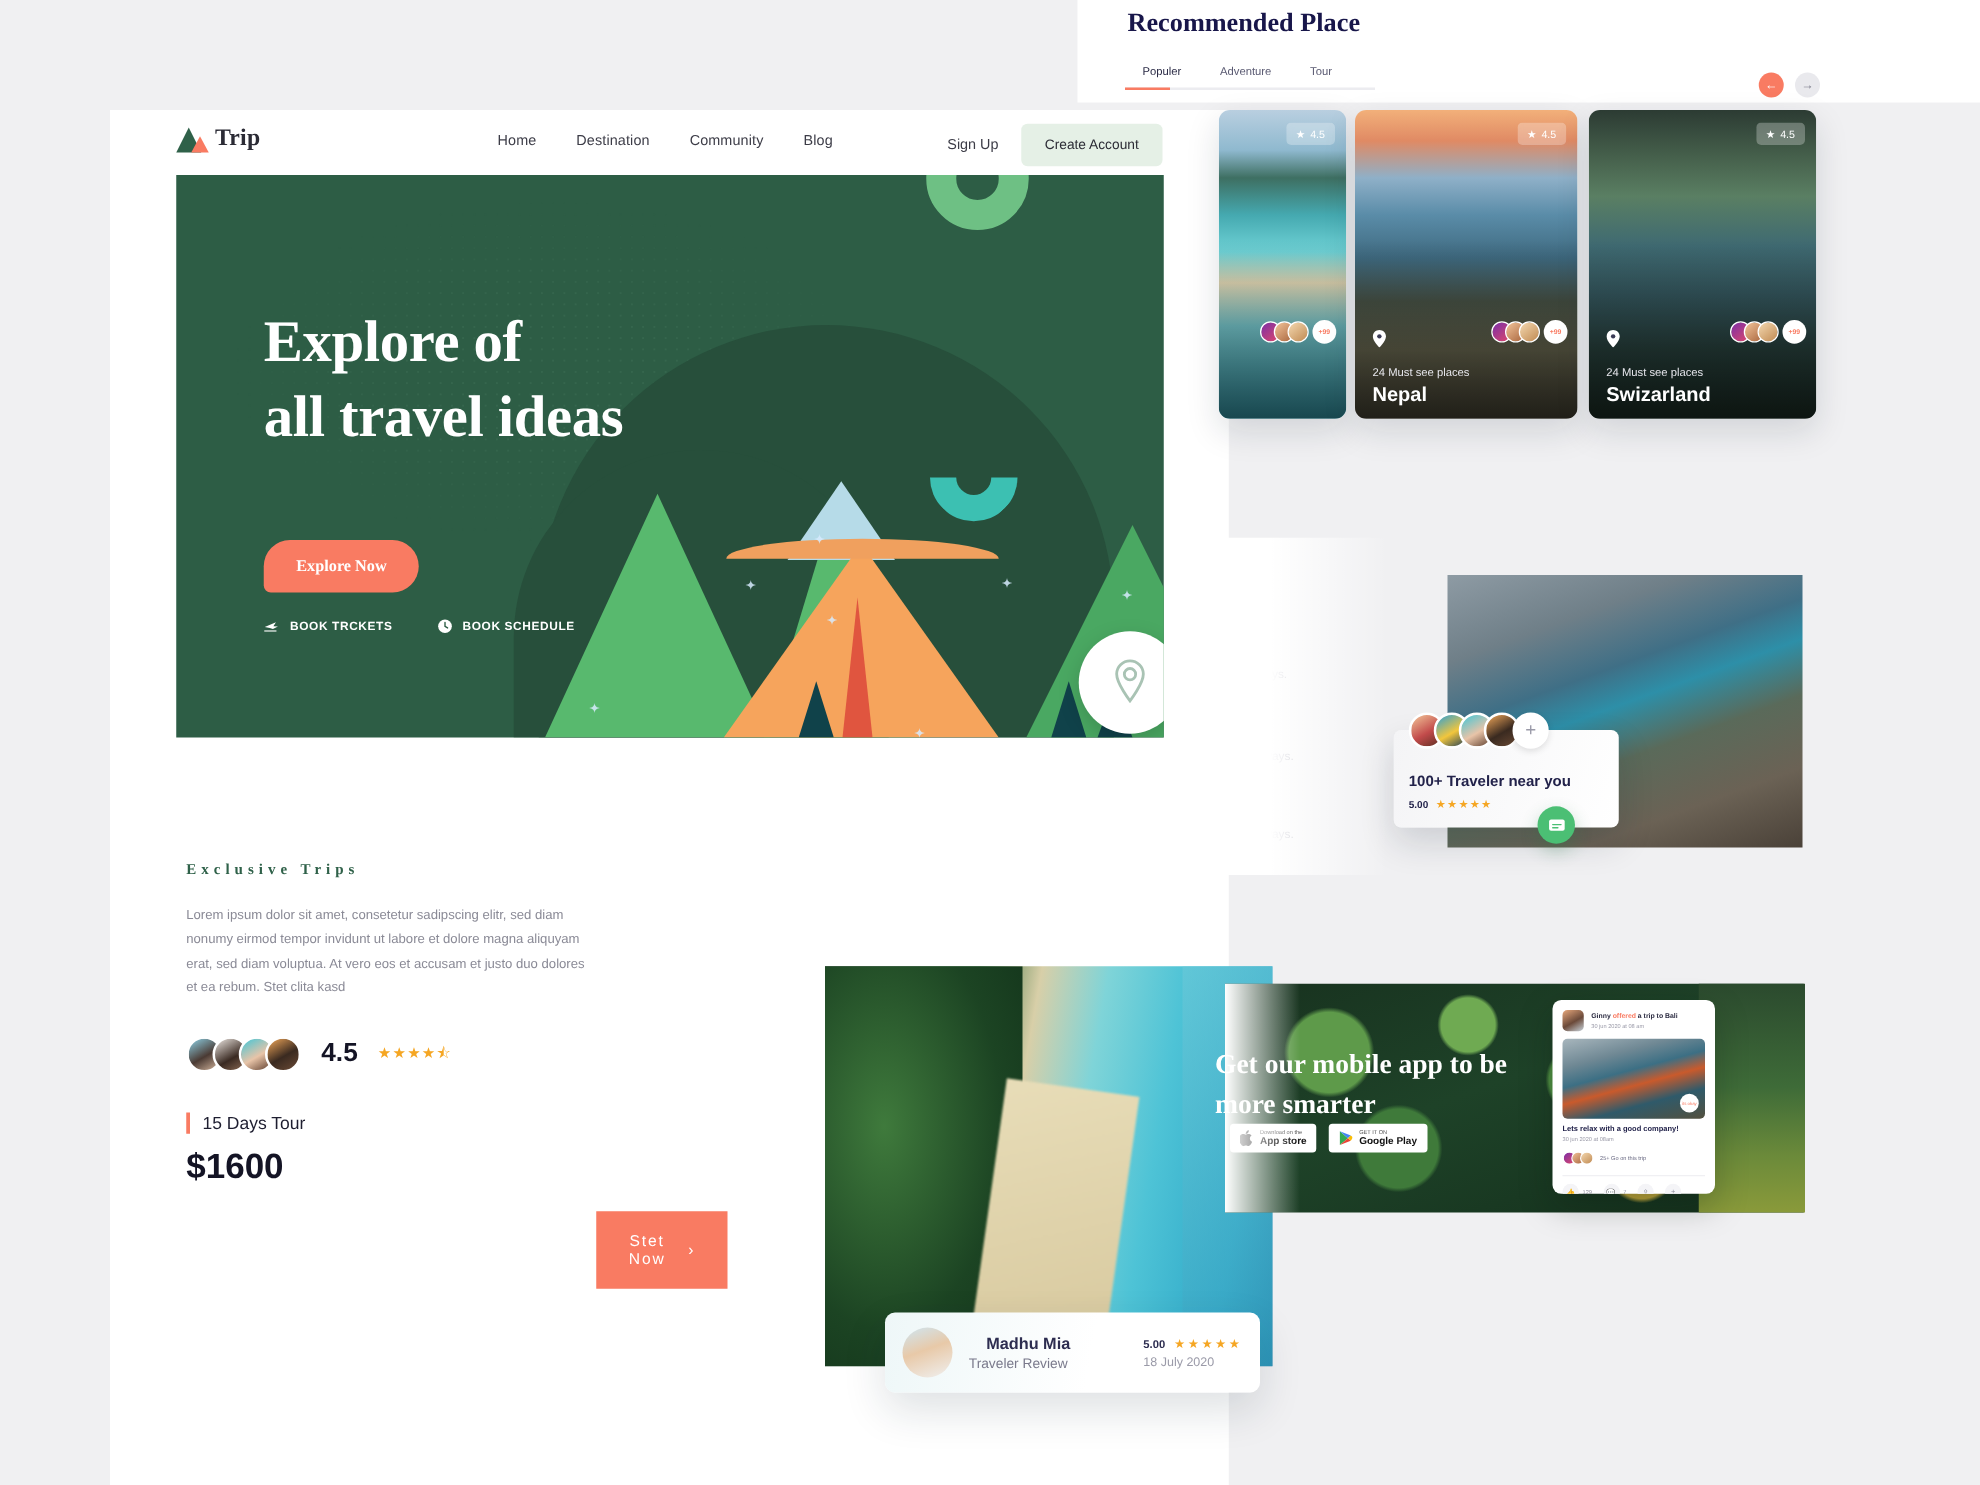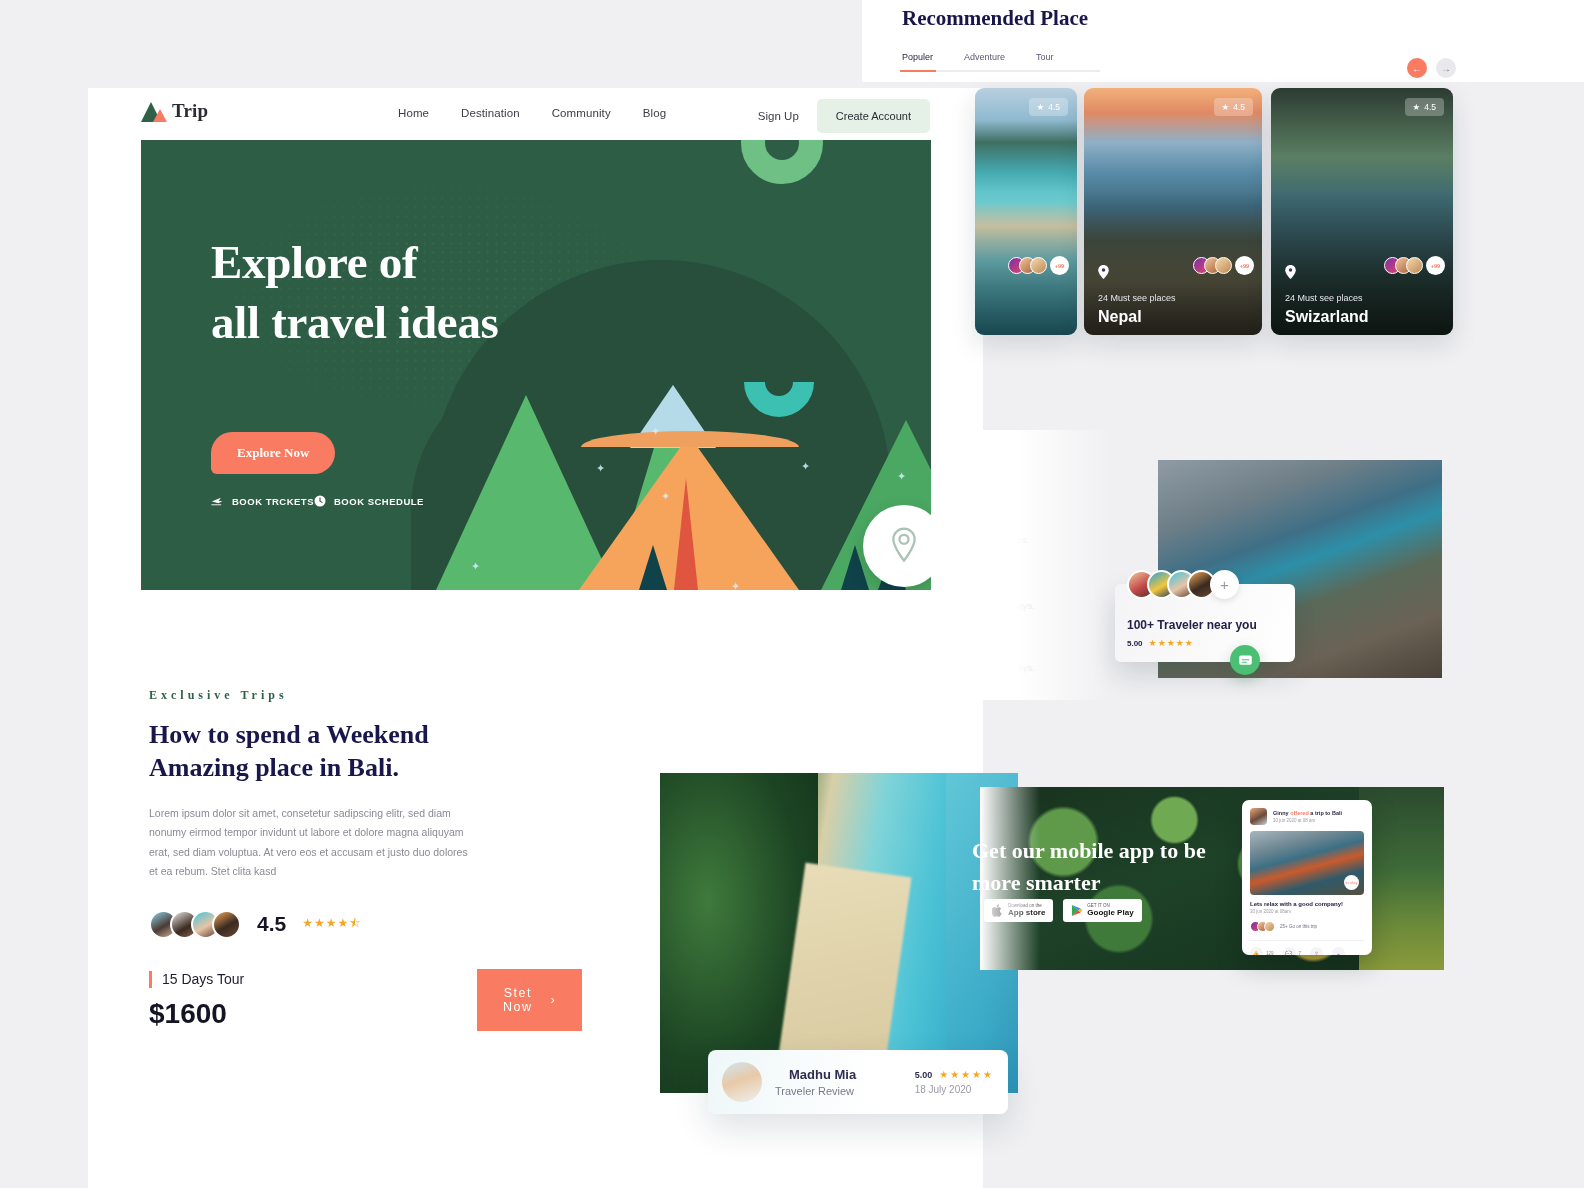--- a/index.html
+++ b/index.html
@@ -72,35 +72,35 @@
     border: 24px solid #6ec084;
   }
   .arc-teal {
     position: absolute; left: 603px; top: 207px;
     width: 70px; height: 70px; border-radius: 50%;
     border: 21px solid #3cc0b2;
     border-top-color: transparent; border-right-color: transparent;
     transform: rotate(-45deg);
   }
   .hero-title {
-    position: absolute; left: 70px; top: 93px;
+    position: absolute; left: 70px; top: 105px;
     font-family: "Liberation Serif", serif; font-weight: bold;
     font-size: 47px; line-height: 1.27; color: #ffffff; letter-spacing: -.3px;
   }
   .hero-sub {
     position: absolute; left: 70px; top: 228px;
     font-size: 13px; line-height: 1.55; color: #dfe8e0;
   }
   .explore-btn {
     position: absolute; left: 70px; top: 292px;
     background: #f97b62; color: #fff; border: none;
     font-family: "Liberation Serif", serif; font-weight: bold; font-size: 13px;
     padding: 13px 26px; border-radius: 22px 22px 22px 6px; cursor: pointer;
   }
-  .hero-links { position: absolute; left: 70px; top: 355px; display: flex; }
+  .hero-links { position: absolute; left: 70px; top: 355px; display: flex; gap: 36px; }
   .hero-link { display: flex; align-items: center; gap: 8px; color: #fff; font-size: 9.5px; font-weight: bold; letter-spacing: .5px; }
   .hero-link svg { display: block; }
 
   
   .mtn { position: absolute; bottom: 0; }
   .mtn-left  { left: 295px; border-left: 90px solid transparent; border-right: 90px solid transparent; border-bottom: 195px solid #58b96e; width:0;height:0;}
   .mtn-mid   { left: 470px; border-left: 62px solid transparent; border-right: 62px solid transparent; border-bottom: 205px solid #58b96e; width:0;height:0;}
   .mtn-right { left: 680px; border-left: 85px solid transparent; border-right: 85px solid transparent; border-bottom: 170px solid #4aa862; width:0;height:0;}
   .mtn-cap {
     position: absolute; left: 489px; bottom: 142px;
@@ -202,21 +202,21 @@
   .panel-rec {
     position: absolute; left: 862px; top: 0; width: 722px; height: 82px;
     background: #fff;
   }
   .rec-title {
     position: absolute; left: 40px; top: 6px;
     font-family: "Liberation Serif", serif; font-weight: bold; font-size: 21px; color: #18164a;
   }
   .rec-tabs { position: absolute; left: 40px; top: 52px; display: flex; gap: 31px; }
   .rec-tab { font-size: 9px; color: #5a5a72; }
-  .rec-tab.active { color: #2a2a45; }
+  .rec-tab.active { color: #2a2a45; margin-left: 12px; }
   .rec-tabline { position: absolute; left: 38px; top: 70px; width: 200px; height: 2px; background: #ececf0; }
   .rec-tabline-active { position: absolute; left: 38px; top: 70px; width: 36px; height: 2px; background: #f97b62; }
   .arrow-btn {
     position: absolute; top: 58px; width: 20px; height: 20px; border-radius: 50%;
     display: flex; align-items: center; justify-content: center; font-size: 10px; border: none; cursor: pointer;
   }
   .arrow-prev { right: 157px; background: #f97b62; color: #fff; }
   .arrow-next { right: 128px; background: #e9e9ed; color: #7a7a88; }
 
   .card-strip { position: absolute; left: 975px; top: 88px; }
@@ -441,24 +441,20 @@
       <div class="pin-circle">
         <svg width="34" height="40" viewBox="0 0 24 30">
           <path d="M12 2c-4.4 0-8 3.5-8 7.9 0 5.8 8 16.1 8 16.1s8-10.3 8-16.1C20 5.5 16.4 2 12 2z" fill="none" stroke="#a9c3b4" stroke-width="1.7"></path>
           <circle cx="12" cy="10" r="3.4" fill="none" stroke="#a9c3b4" stroke-width="1.7"></circle>
         </svg>
       </div>
     </div>
 
     <div class="excl">
       <div class="excl-kicker">Exclusive Trips</div>
-      <div class="excl-title">
-        <div>How to spend a Weekend</div>
-        <div>Amazing place in Bali.</div>
-      </div>
       <div class="excl-body">Lorem ipsum dolor sit amet, consetetur sadipscing elitr, sed diam nonumy eirmod tempor invidunt ut labore et dolore magna aliquyam erat, sed diam voluptua. At vero eos et accusam et justo duo dolores et ea rebum. Stet clita kasd</div>
 
       <div class="excl-rate">
         <div class="avatars">
           <div class="av av1"></div>
           <div class="av av2"></div>
           <div class="av av3"></div>
           <div class="av av4"></div>
         </div>
         <div class="rate-num">4.5</div>

